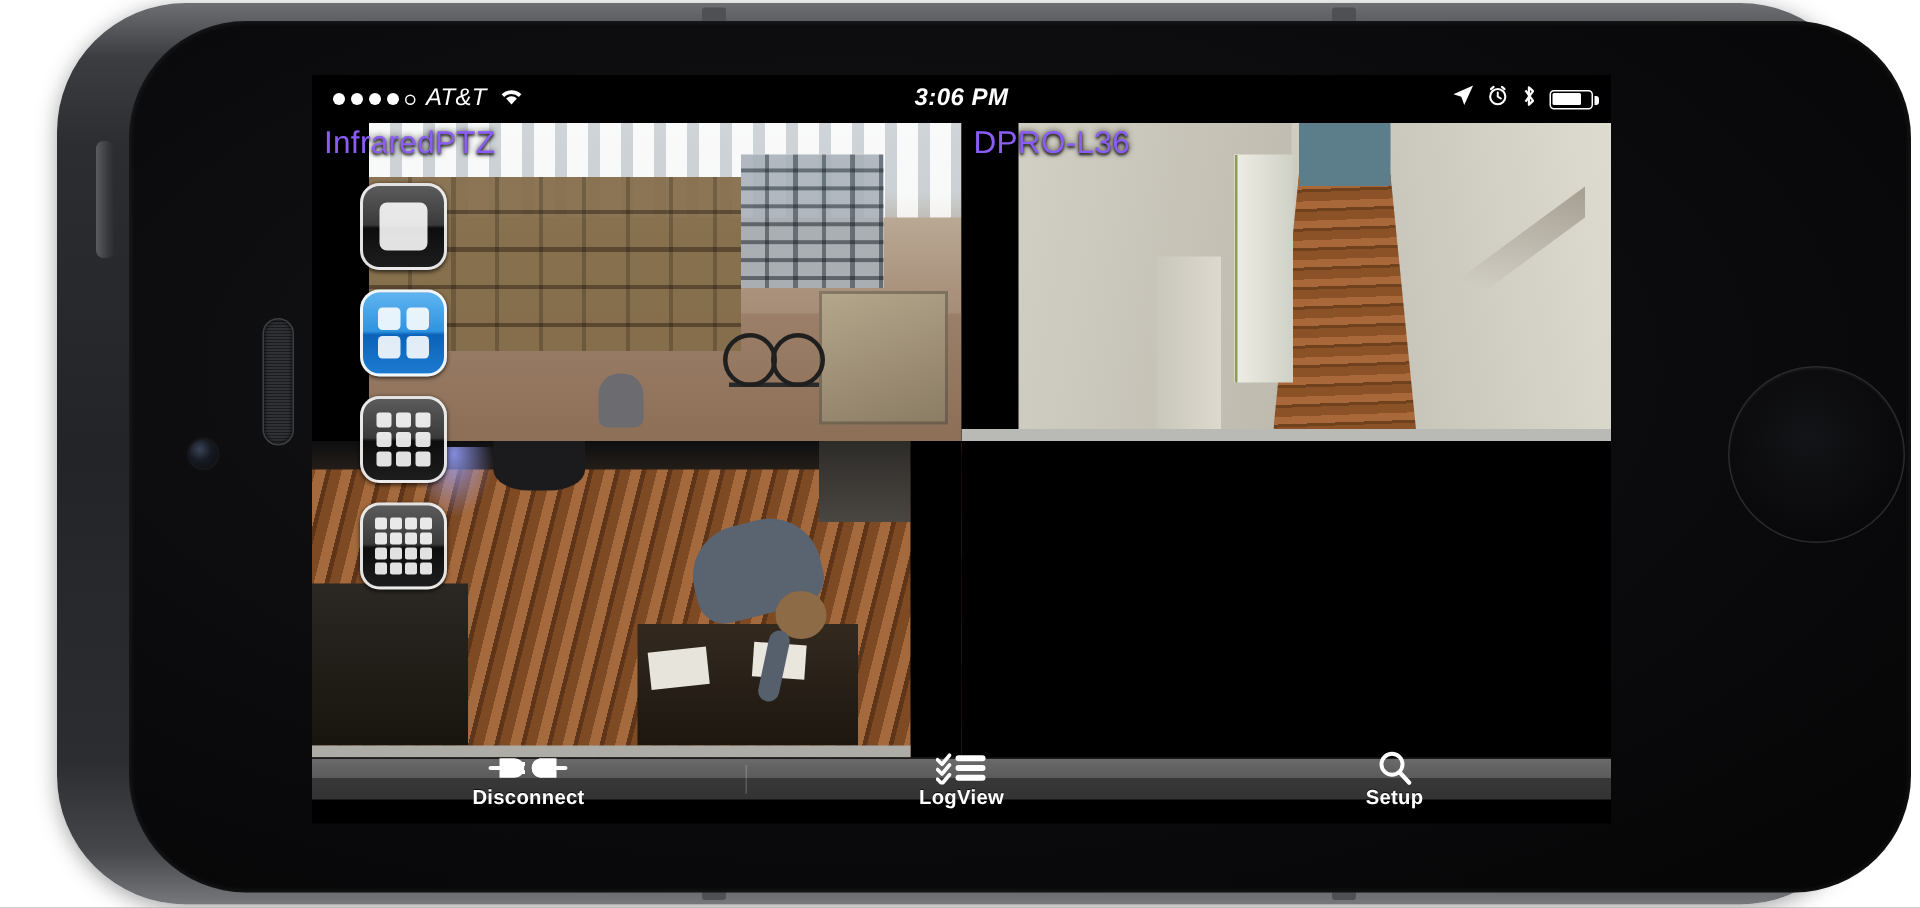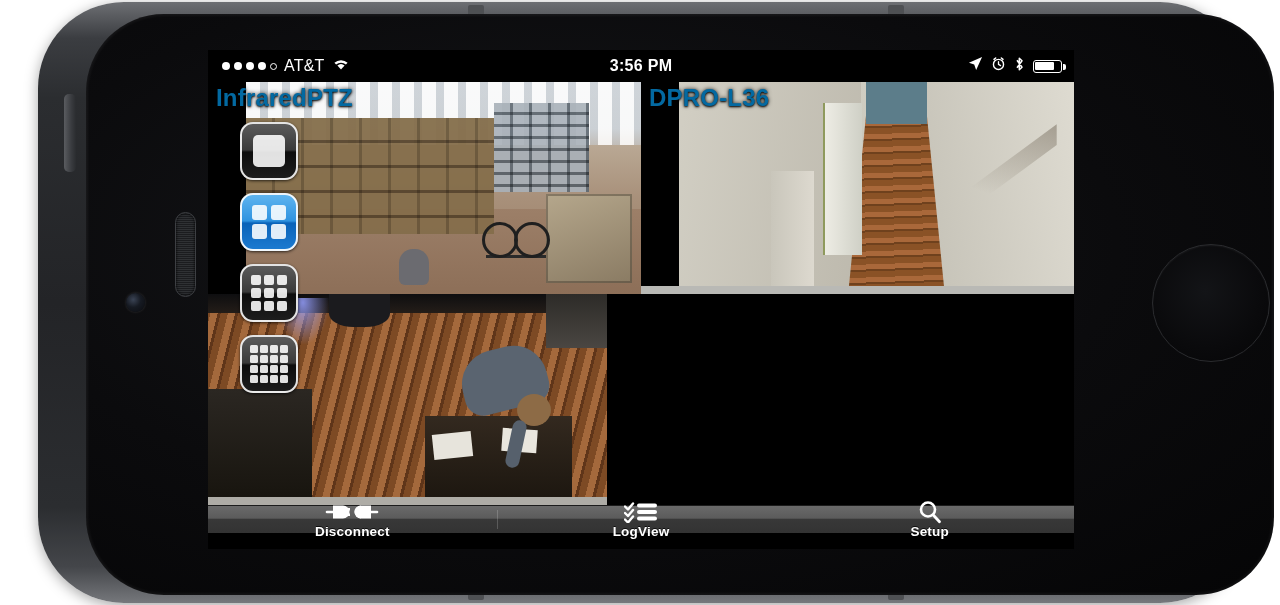--- a/index.html
+++ b/index.html
@@ -82,21 +82,21 @@
     overflow: hidden;
   }
 
   
   .statusbar {
     position: relative;
     height: 32px; width: 100%;
     background: #000;
     color: #fff;
     font-size: 17px;
-    display: flex; align-items: center;
+    display: flex; align-items: center; font-style: italic;
   }
   .sb-left { position: absolute; left: 14px; display: flex; align-items: center; gap: 7px; }
   .sb-dots { display: flex; gap: 4px; align-items: center; }
   .dot { width: 8px; height: 8px; border-radius: 50%; background: #fff; }
   .dot.hollow { background: transparent; border: 1.4px solid #fff; width: 7px; height: 7px; }
   .sb-carrier { font-size: 16px; letter-spacing: .2px; }
   .sb-center {
     position: absolute; left: 0; right: 0; text-align: center;
     font-size: 16px; font-weight: bold; letter-spacing: .3px;
   }
@@ -116,21 +116,21 @@
     position: relative;
     width: 100%; height: 423px;
     display: grid;
     grid-template-columns: 1fr 1fr;
     grid-template-rows: 1fr 1fr;
     background: #000;
   }
   .cell { position: relative; overflow: hidden; background: #000; }
   .cam-label {
     position: absolute; left: 8px; top: 2px; z-index: 6;
-    color: #0369a1; font-size: 24px; font-weight: bold;
+    color: #8b5cf6; font-size: 21px; font-weight: normal;
     text-shadow: 0 1px 2px rgba(0,0,0,.9), 0 0 4px rgba(0,0,0,.8);
     letter-spacing: .2px;
   }
 
   
   .video { position:absolute; inset:0; }
 
   
   .v-warehouse {
     background:
@@ -358,21 +358,21 @@
         </div>
         <span class="sb-carrier">AT&amp;T</span>
         <span>
           <svg width="18" height="14" viewBox="0 0 18 14">
             <path d="M9 12.6 L5.4 8.6 A5.4 5.4 0 0 1 12.6 8.6 Z" fill="#fff"></path>
             <path d="M2.4 5.8 A9.6 9.6 0 0 1 15.6 5.8 L13.9 7.6 A7.2 7.2 0 0 0 4.1 7.6 Z" fill="#fff"></path>
           </svg>
         </span>
       </div>
 
-      <div class="sb-center">3:56 PM</div>
+      <div class="sb-center">3:06 PM</div>
 
       <div class="sb-right">
         <span>
           <svg width="15" height="15" viewBox="0 0 16 16">
               <path d="M15 1 L1 7.3 L6.6 9.1 L8.7 15 Z" fill="#fff"></path>
             </svg>
         </span>
         <span>
           <svg width="15" height="15" viewBox="0 0 16 16">
             <circle cx="8" cy="9" r="5.4" fill="none" stroke="#fff" stroke-width="1.5"></circle>

